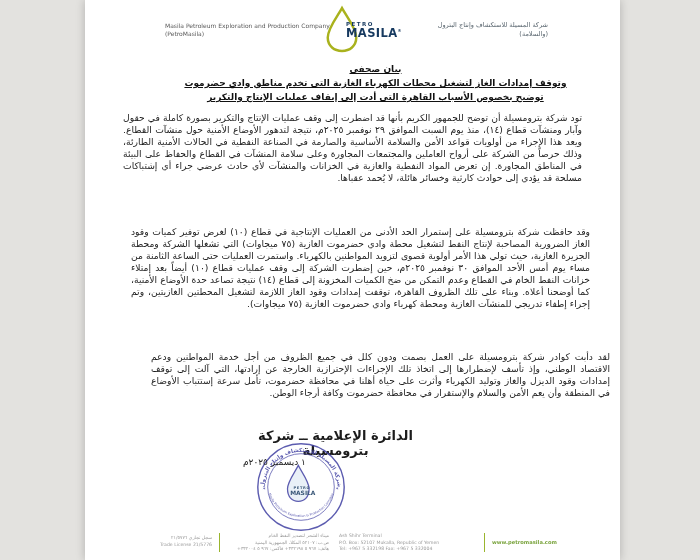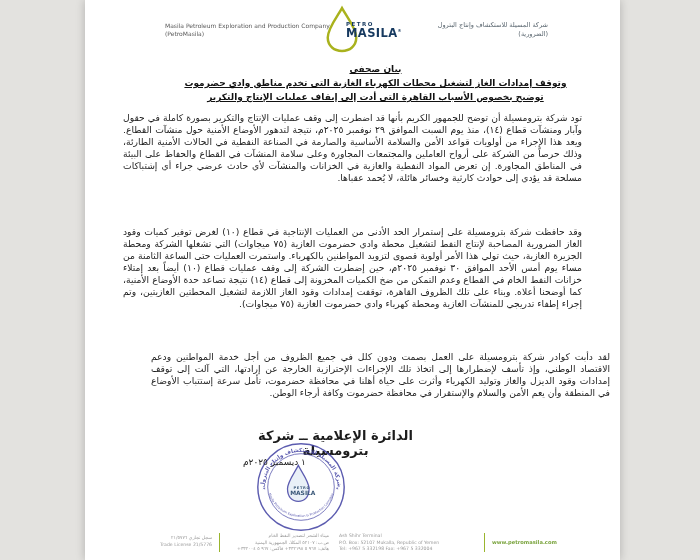--- a/index.html
+++ b/index.html
@@ -16,21 +16,21 @@
   .logo-petro{display:block;font-size:5.5px;font-weight:bold;letter-spacing:1.5px;}
   .logo-masila{display:block;font-size:11.5px;font-weight:bold;letter-spacing:.4px;}
   .logo-reg{font-size:4px;vertical-align:super;}
   
   .titles{position:absolute;top:62px;left:0;width:100%;text-align:center;direction:rtl;
     font-weight:bold;font-size:9px;color:#111;}
   .titles div{line-height:14px;text-decoration:underline;margin-left:46px;}
   
   .body-p{position:absolute;left:38px;width:459px;direction:rtl;text-align:justify;
     font-size:9.2px;line-height:12px;color:#1c1c1c;margin:0;}
-  #p1{top:112px;} #p2{top:226px;} #p3{top:351px;margin-left:28px;}
+  #p1{top:112px;} #p2{top:226px;margin-left:8px;} #p3{top:351px;margin-left:28px;}
   
   .tawfiq{position:absolute;top:423px;left:122px;width:180px;text-align:center;direction:rtl;
     font-size:9px;font-weight:bold;color:#1c1c1c;}
   .sig-title{position:absolute;top:428px;left:158px;width:185px;text-align:center;direction:rtl;
     font-size:13px;font-weight:bold;color:#1c1c1c;z-index:1;}
   .sig-date{position:absolute;top:457px;left:158px;width:185px;text-align:left;direction:rtl;
     font-size:9px;color:#1c1c1c;z-index:3;}
   .stamp{position:absolute;left:171px;top:442px;width:90px;height:90px;z-index:2;opacity:.88;}
   
   .footer{position:absolute;left:35px;top:532px;width:472px;display:flex;align-items:stretch;
@@ -57,21 +57,21 @@
       <path d="M20 3 C15 12, 5 24, 5 34 C5 43, 12 48, 20 48 C28 48, 35 43, 35 34 C35 24, 25 12, 20 3 Z" fill="none" stroke="#a9b21d" stroke-width="2.6"></path>
     </svg>
     <div class="logo-text">
       <span class="logo-petro">PETRO</span>
       <span class="logo-masila"><span>MASILA</span><span class="logo-reg">®</span></span>
     </div>
   </div>
 
   <div class="hdr-ar">
     <div>شركة المسيلة للاستكشاف وإنتاج البترول</div>
-    <div>(الضرورية)</div>
+    <div>(والسلامة)</div>
   </div>
 
   <div class="titles">
     <div>بيان صحفي</div>
     <div>وتوقف إمدادات الغاز لتشغيل محطات الكهرباء الغازية التي تخدم مناطق وادي حضرموت</div>
     <div>توضيح بخصوص الأسباب القاهرة التي أدت إلى إيقاف عمليات الإنتاج والتكرير</div>
   </div>
 
   <p class="body-p" id="p1">تود شركة بترومسيلة أن توضح للجمهور الكريم بأنها قد اضطرت إلى وقف عمليات الإنتاج والتكرير بصورة كاملة في حقول وآبار ومنشآت قطاع (١٤)، منذ يوم السبت الموافق ٢٩ نوفمبر ٢٠٢٥م، نتيجة لتدهور الأوضاع الأمنية حول منشآت القطاع. ويعد هذا الإجراء من أولويات قواعد الأمن والسلامة الأساسية والصارمة في الصناعة النفطية في الحالات الأمنية الطارئة، وذلك حرصاً من الشركة على أرواح العاملين والمجتمعات المجاورة وعلى سلامة المنشآت في القطاع والحفاظ على البيئة في المناطق المجاورة. إن تعرض المواد النفطية والغازية في الخزانات والمنشآت لأي حادث عرضي جراء أي إشتباكات مسلحة قد يؤدي إلى حوادث كارثية وخسائر هائلة، لا يُحمد عقباها.</p>
   <p class="body-p" id="p2">وقد حافظت شركة بترومسيلة على إستمرار الحد الأدنى من العمليات الإنتاجية في قطاع (١٠) لغرض توفير كميات وقود الغاز الضرورية المصاحبة لإنتاج النفط لتشغيل محطة وادي حضرموت الغازية (٧٥ ميجاوات) التي تشغلها الشركة ومحطة الجزيرة الغازية، حيث تولي هذا الأمر أولوية قصوى لتزويد المواطنين بالكهرباء. واستمرت العمليات حتى الساعة الثامنة من مساء يوم أمس الأحد الموافق ٣٠ نوفمبر ٢٠٢٥م، حين إضطرت الشركة إلى وقف عمليات قطاع (١٠) أيضاً بعد إمتلاء خزانات النفط الخام في القطاع وعدم التمكن من ضخ الكميات المخزونة إلى قطاع (١٤) نتيجة تصاعد حدة الأوضاع الأمنية، كما أوضحنا أعلاه. وبناء على تلك الظروف القاهرة، توقفت إمدادات وقود الغاز اللازمة لتشغيل المحطتين الغازيتين، وتم إجراء إطفاء تدريجي للمنشآت الغازية ومحطة كهرباء وادي حضرموت الغازية (٧٥ ميجاوات).</p>

